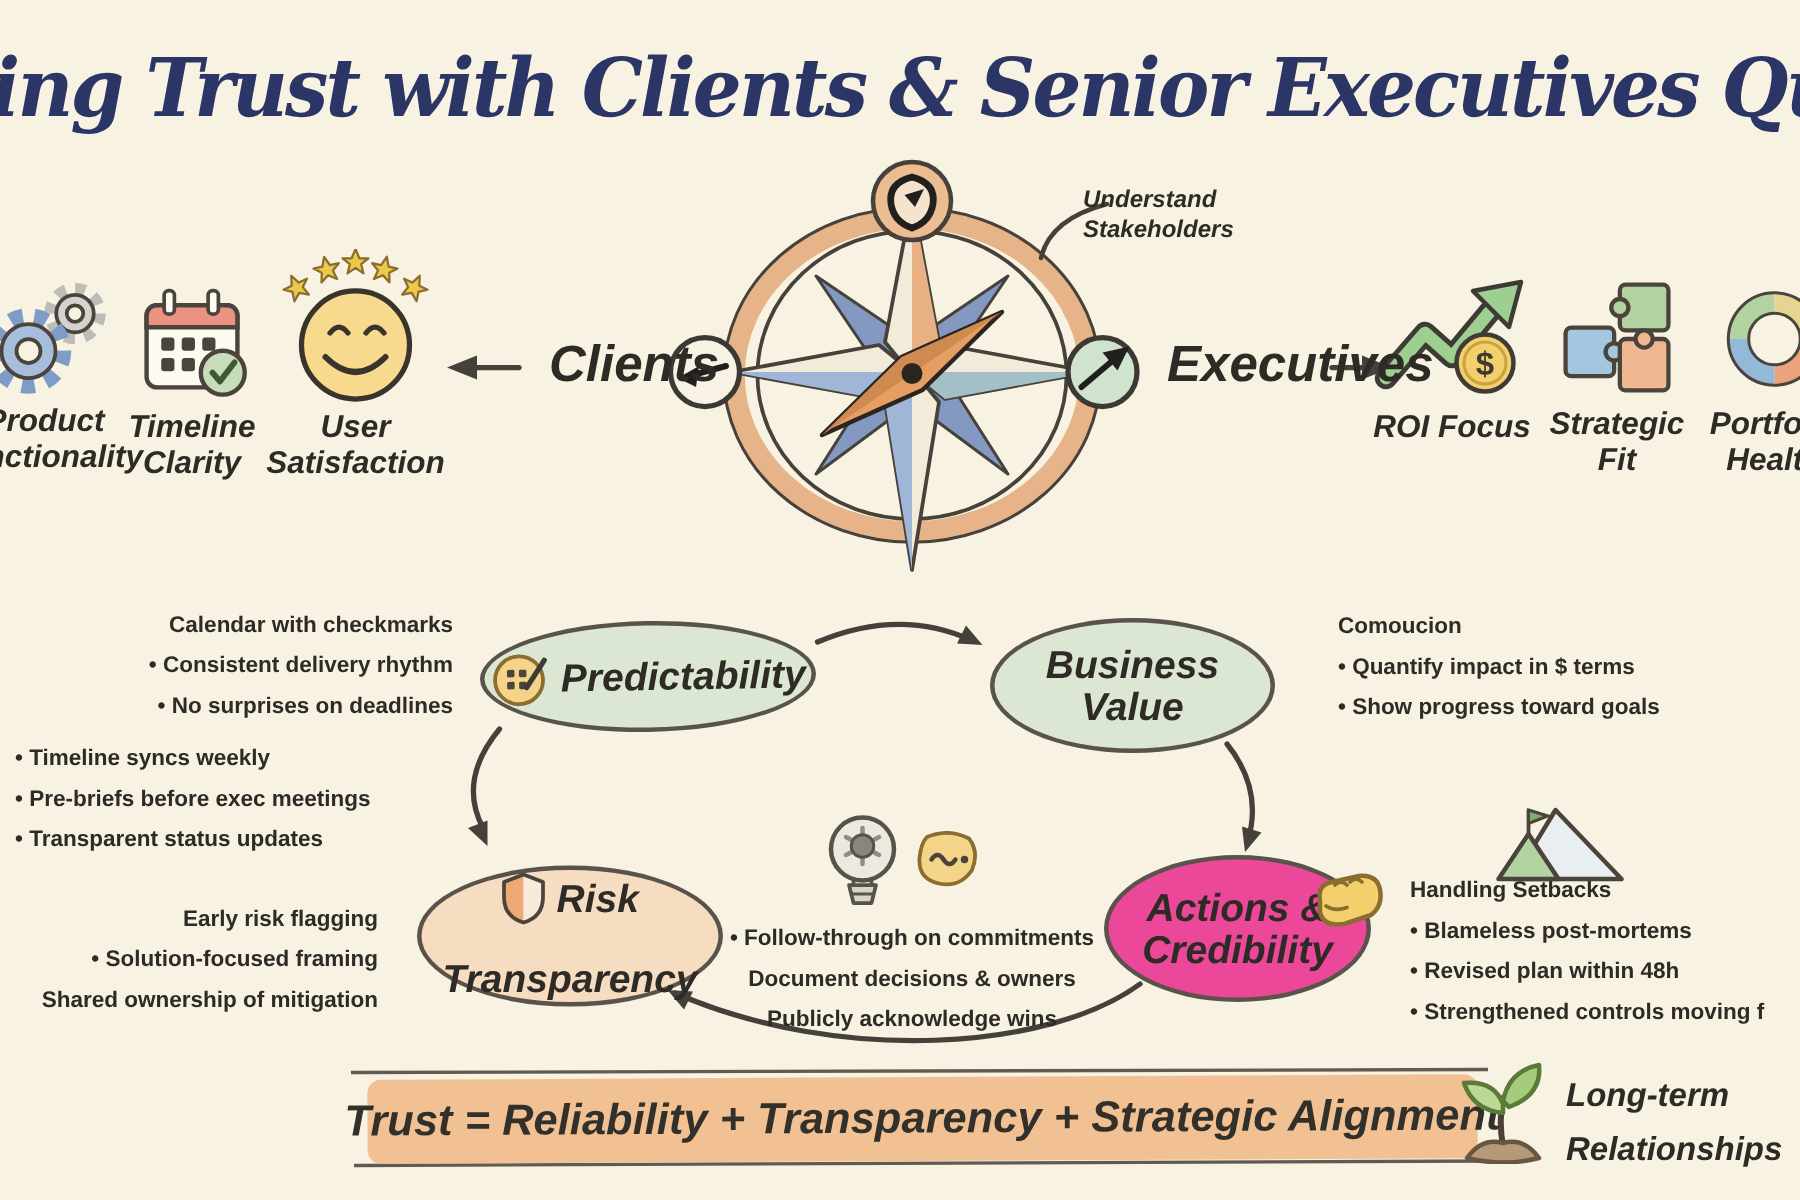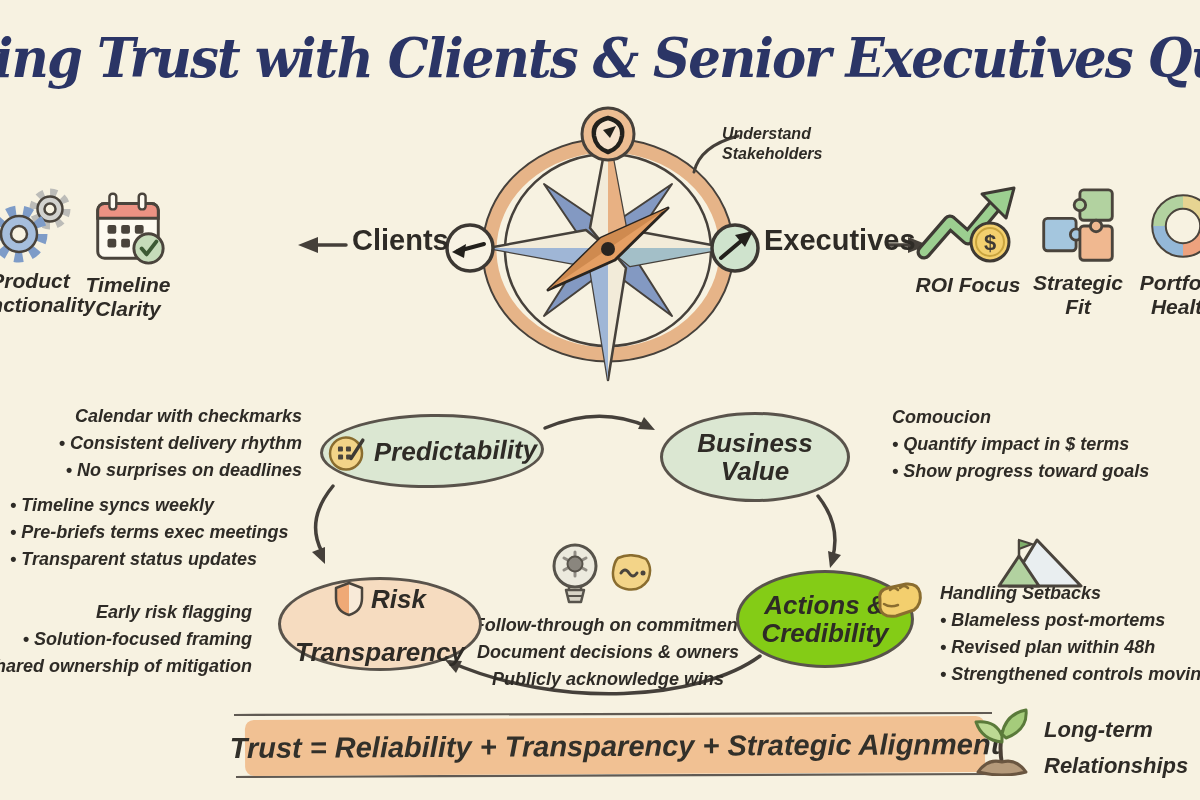--- a/index.html
+++ b/index.html
@@ -7,32 +7,32 @@
           font-family:"Liberation Sans",sans-serif;color:#2e2b26;}
   .title{position:absolute;top:26px;left:50%;transform:translateX(-50%) scaleX(.95);white-space:nowrap;
          font-family:"DejaVu Serif",serif;font-style:italic;font-weight:700;font-size:54px;
          letter-spacing:-2px;color:#2b3566;margin:0;z-index:3;}
   svg{display:block;}
   .abs{position:absolute;}
   .z1{z-index:1;} .z2{z-index:2;} .z3{z-index:3;}
   .icon-card{position:absolute;display:flex;flex-direction:column;align-items:center;gap:5px;z-index:3;}
   .icon-label{font-size:21px;line-height:1.15;text-align:center;white-space:pre-line;
               font-weight:700;font-style:italic;}
-  .side-label{position:absolute;font-size:29px;font-weight:700;z-index:3;white-space:nowrap;}
+  .side-label{position:absolute;font-size:34px;font-weight:700;font-style:italic;z-index:3;white-space:nowrap;margin-left:14px;}
   .annotation{position:absolute;left:722px;top:124px;font-size:16px;font-weight:700;font-style:italic;
               line-height:1.22;white-space:pre-line;z-index:3;}
-  .note{position:absolute;font-size:18px;line-height:27px;font-weight:700;font-style:italic;z-index:3;}
+  .note{position:absolute;font-size:15px;line-height:27px;font-weight:700;z-index:3;}
   .note div{white-space:nowrap;}
   .note.r{text-align:right;}
   .note.c{text-align:center;}
   .oval{position:absolute;border:3px solid #59534b;border-radius:50%;display:flex;flex-direction:column;
         align-items:center;justify-content:center;z-index:3;}
   .oval .line{font-size:26px;line-height:1.08;font-weight:700;font-style:italic;white-space:nowrap;}
   .oval .row{display:flex;align-items:center;gap:7px;}
-  .ov-green{background:#dbe7d2;} .ov-peach{background:#f6dcc0;gap:21px;} .ov-blue{background:#84cc16;justify-content:center;}
+  .ov-green{background:#dbe7d2;} .ov-peach{background:#f6dcc0;gap:21px;} .ov-blue{background:#ec4899;justify-content:center;}
   .banner{position:absolute;left:245px;top:718px;width:740px;height:56px;background:#f1c193;
           border-radius:9px;display:flex;align-items:center;justify-content:center;
           transform:rotate(-.3deg);z-index:2;}
   .banner .text{font-size:29px;font-weight:700;font-style:italic;color:#32302a;white-space:nowrap;}
   .footer-label{position:absolute;left:1044px;top:712px;font-size:22px;font-weight:700;font-style:italic;
                 line-height:36px;white-space:pre-line;z-index:3;}
 </style>
 </head>
 <body>
 
@@ -130,20 +130,36 @@
         <rect x="22" y="56" width="9" height="9" rx="2"></rect>
           <rect x="36" y="56" width="9" height="9" rx="2"></rect>
       </g>
       <circle cx="64" cy="66" r="15" fill="#c6dcba" stroke="#4a443c" stroke-width="3"></circle>
       <path d="M57,66 L62,72 L72,59" fill="none" stroke="#3c5a34" stroke-width="4" stroke-linecap="round" stroke-linejoin="round"></path>
     </svg>
     <div class="icon-label">Timeline
 Clarity</div>
   </div>
 
+  <div class="icon-card" style="left:170px;top:166px;width:134px">
+    <svg width="110" height="102" viewBox="0 0 110 102">
+      <g fill="#ecc94b" stroke="#8a6d2f" stroke-width="1.5" stroke-linejoin="round">
+        <path transform="translate(16,26) rotate(-25)" d="M0,-9 L2.6,-2.8 L8.6,-2.8 L3.8,1.1 L5.3,7.3 L0,3.6 L-5.3,7.3 L-3.8,1.1 L-8.6,-2.8 L-2.6,-2.8 Z"></path>
+        <path transform="translate(36,14) rotate(-12)" d="M0,-9 L2.6,-2.8 L8.6,-2.8 L3.8,1.1 L5.3,7.3 L0,3.6 L-5.3,7.3 L-3.8,1.1 L-8.6,-2.8 L-2.6,-2.8 Z"></path>
+        <path transform="translate(55,9)" d="M0,-9 L2.6,-2.8 L8.6,-2.8 L3.8,1.1 L5.3,7.3 L0,3.6 L-5.3,7.3 L-3.8,1.1 L-8.6,-2.8 L-2.6,-2.8 Z"></path>
+        <path transform="translate(74,14) rotate(12)" d="M0,-9 L2.6,-2.8 L8.6,-2.8 L3.8,1.1 L5.3,7.3 L0,3.6 L-5.3,7.3 L-3.8,1.1 L-8.6,-2.8 L-2.6,-2.8 Z"></path>
+        <path transform="translate(94,26) rotate(25)" d="M0,-9 L2.6,-2.8 L8.6,-2.8 L3.8,1.1 L5.3,7.3 L0,3.6 L-5.3,7.3 L-3.8,1.1 L-8.6,-2.8 L-2.6,-2.8 Z"></path>
+      </g>
+      <circle cx="55" cy="64" r="36" fill="#f8da8e" stroke="#3a342c" stroke-width="3.5"></circle>
+      <path d="M38,56 Q44,48 50,56 M62,56 Q68,48 74,56" fill="none" stroke="#3a342c" stroke-width="3.5" stroke-linecap="round"></path>
+      <path d="M35,72 Q55,92 75,72" fill="none" stroke="#3a342c" stroke-width="4" stroke-linecap="round"></path>
+    </svg>
+    <div class="icon-label">User
+Satisfaction</div>
+  </div>
 
   <div class="icon-card" style="left:898px;top:180px;width:140px">
     <svg width="108" height="88" viewBox="0 0 108 88">
       <path d="M10,72 L36,42 L54,58 L84,22" fill="none" stroke="#3e3a34" stroke-width="15" stroke-linecap="round" stroke-linejoin="round"></path>
       <path d="M10,72 L36,42 L54,58 L84,22" fill="none" stroke="#9ccf90" stroke-width="8.5" stroke-linecap="round" stroke-linejoin="round"></path>
       <polygon points="68,14 100,8 92,38" fill="#9ccf90" stroke="#3e3a34" stroke-width="3" stroke-linejoin="round"></polygon>
       <circle cx="76" cy="62" r="19" fill="#f3d06e" stroke="#3e3a34" stroke-width="3"></circle>
       <circle cx="76" cy="62" r="14" fill="none" stroke="#c9a43e" stroke-width="2"></circle>
       <text x="76" y="70" text-anchor="middle" font-size="22" font-weight="bold" fill="#3e3a34">$</text>
     </svg>
@@ -184,21 +200,21 @@
 Stakeholders</div>
 
   <div class="note r" style="left:18px;top:403px;width:284px">
     <div>Calendar with checkmarks</div>
     <div>• Consistent delivery rhythm</div>
     <div>• No surprises on deadlines</div>
   </div>
 
   <div class="note" style="left:10px;top:492px;width:300px">
     <div>• Timeline syncs weekly</div>
-    <div>• Pre-briefs terms exec meetings</div>
+    <div>• Pre-briefs before exec meetings</div>
     <div>• Transparent status updates</div>
   </div>
 
   <div class="note r" style="left:-50px;top:599px;width:302px">
     <div>Early risk flagging</div>
     <div>• Solution-focused framing</div>
     <div>Shared ownership of mitigation</div>
   </div>
 
   <div class="note" style="left:892px;top:404px;width:300px">

